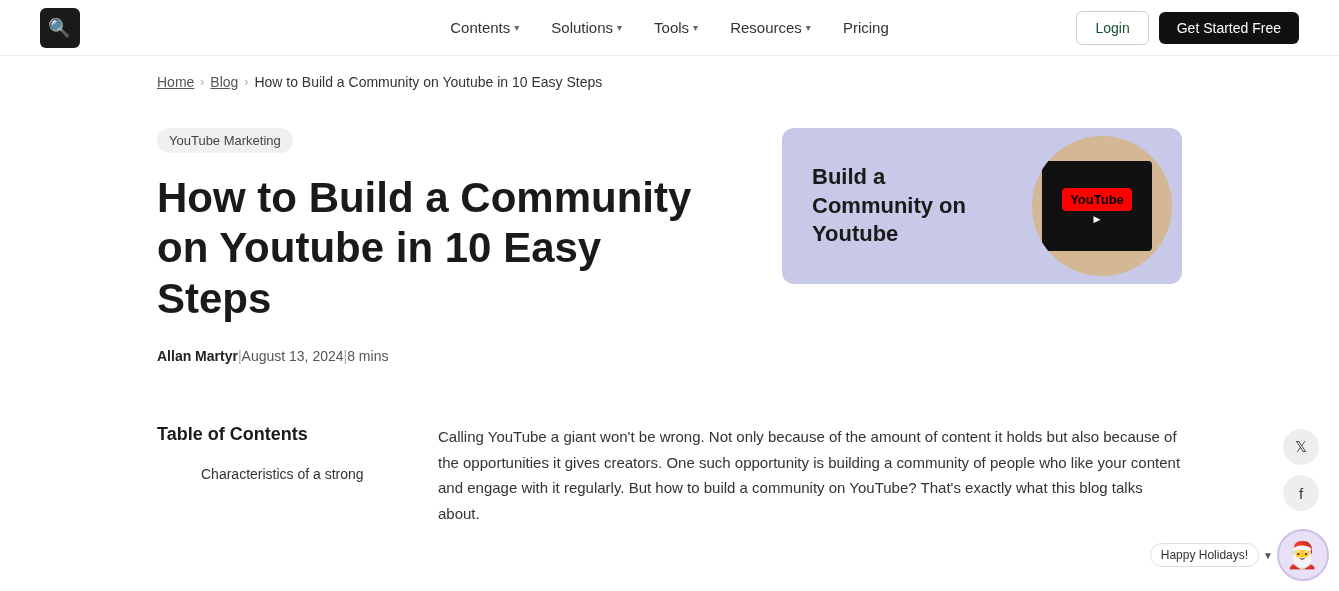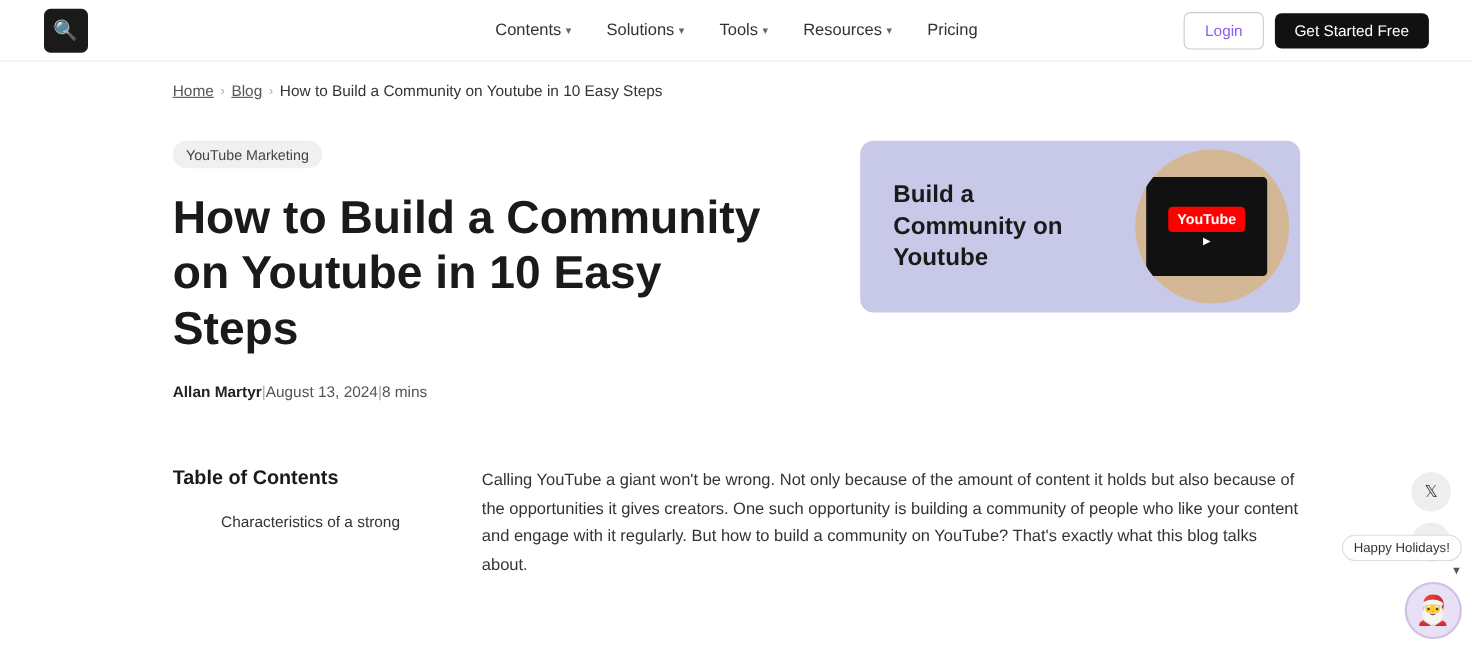--- a/index.html
+++ b/index.html
@@ -22,21 +22,21 @@
       padding: 8px 14px; font-size: 15px; color: #333; cursor: pointer;
       border-radius: 4px; text-decoration: none;
     }
     .nav-link .chevron { font-size: 10px; color: #666; }
     .nav-actions {
       position: absolute; right: 40px;
       display: flex; align-items: center; gap: 10px;
     }
     .btn-login {
       padding: 8px 18px; border: 1px solid #ccc; background: #fff;
-      border-radius: 6px; font-size: 14px; cursor: pointer; color: #8b5cf6;
+      border-radius: 6px; font-size: 14px; cursor: pointer; color: #14532d;
     }
     .btn-get-started {
       padding: 8px 18px; background: #111; color: #fff;
       border: none; border-radius: 6px; font-size: 14px; cursor: pointer; font-weight: 500;
     }
 
     
     .breadcrumb {
       padding: 18px 157px; display: flex; align-items: center; gap: 6px;
       font-size: 14px; color: #555;
@@ -88,21 +88,21 @@
       display: flex; align-items: center; justify-content: flex-start;
       padding: 10px;
     }
     .monitor-screen {
       width: 110px; height: 90px; background: #111; border-radius: 4px;
       display: flex; align-items: center; justify-content: center;
       flex-direction: column;
     }
     .yt-logo {
       background: #ff0000; border-radius: 4px;
-      padding: 4px 8px; color: #ffffff; font-size: 13px; font-weight: 700;
+      padding: 4px 8px; color: #000000; font-size: 13px; font-weight: 700;
     }
     .yt-text { color: #fff; font-size: 9px; margin-top: 3px; }
 
     
     .lower-section {
       padding: 20px 157px 20px;
       display: flex; gap: 61px;
     }
     .toc-column { width: 220px; }
     .toc-title { font-size: 18px; font-weight: 700; margin-bottom: 20px; }
@@ -117,21 +117,21 @@
     }
     .social-btn {
       width: 36px; height: 36px; background: #eee; border-radius: 50%;
       display: flex; align-items: center; justify-content: center;
       cursor: pointer; font-size: 15px; color: #333;
     }
 
     
     .holiday-widget {
       position: fixed; right: 10px; bottom: 10px;
-      display: flex; flex-direction: column; align-items: flex-end; gap: 4px;
+      display: flex; flex-direction: row; align-items: center; gap: 4px;
     }
     .holiday-label {
       background: #fff; border: 1px solid #ddd; border-radius: 12px;
       padding: 4px 10px; font-size: 12px; color: #333; white-space: nowrap;
     }
     .holiday-chevron { font-size: 10px; color: #555; }
     .holiday-avatar {
       width: 52px; height: 52px; border-radius: 50%;
       background: #e8e0f5; display: flex; align-items: center; justify-content: center;
       font-size: 26px; cursor: pointer; border: 2px solid #d0c0e8;

